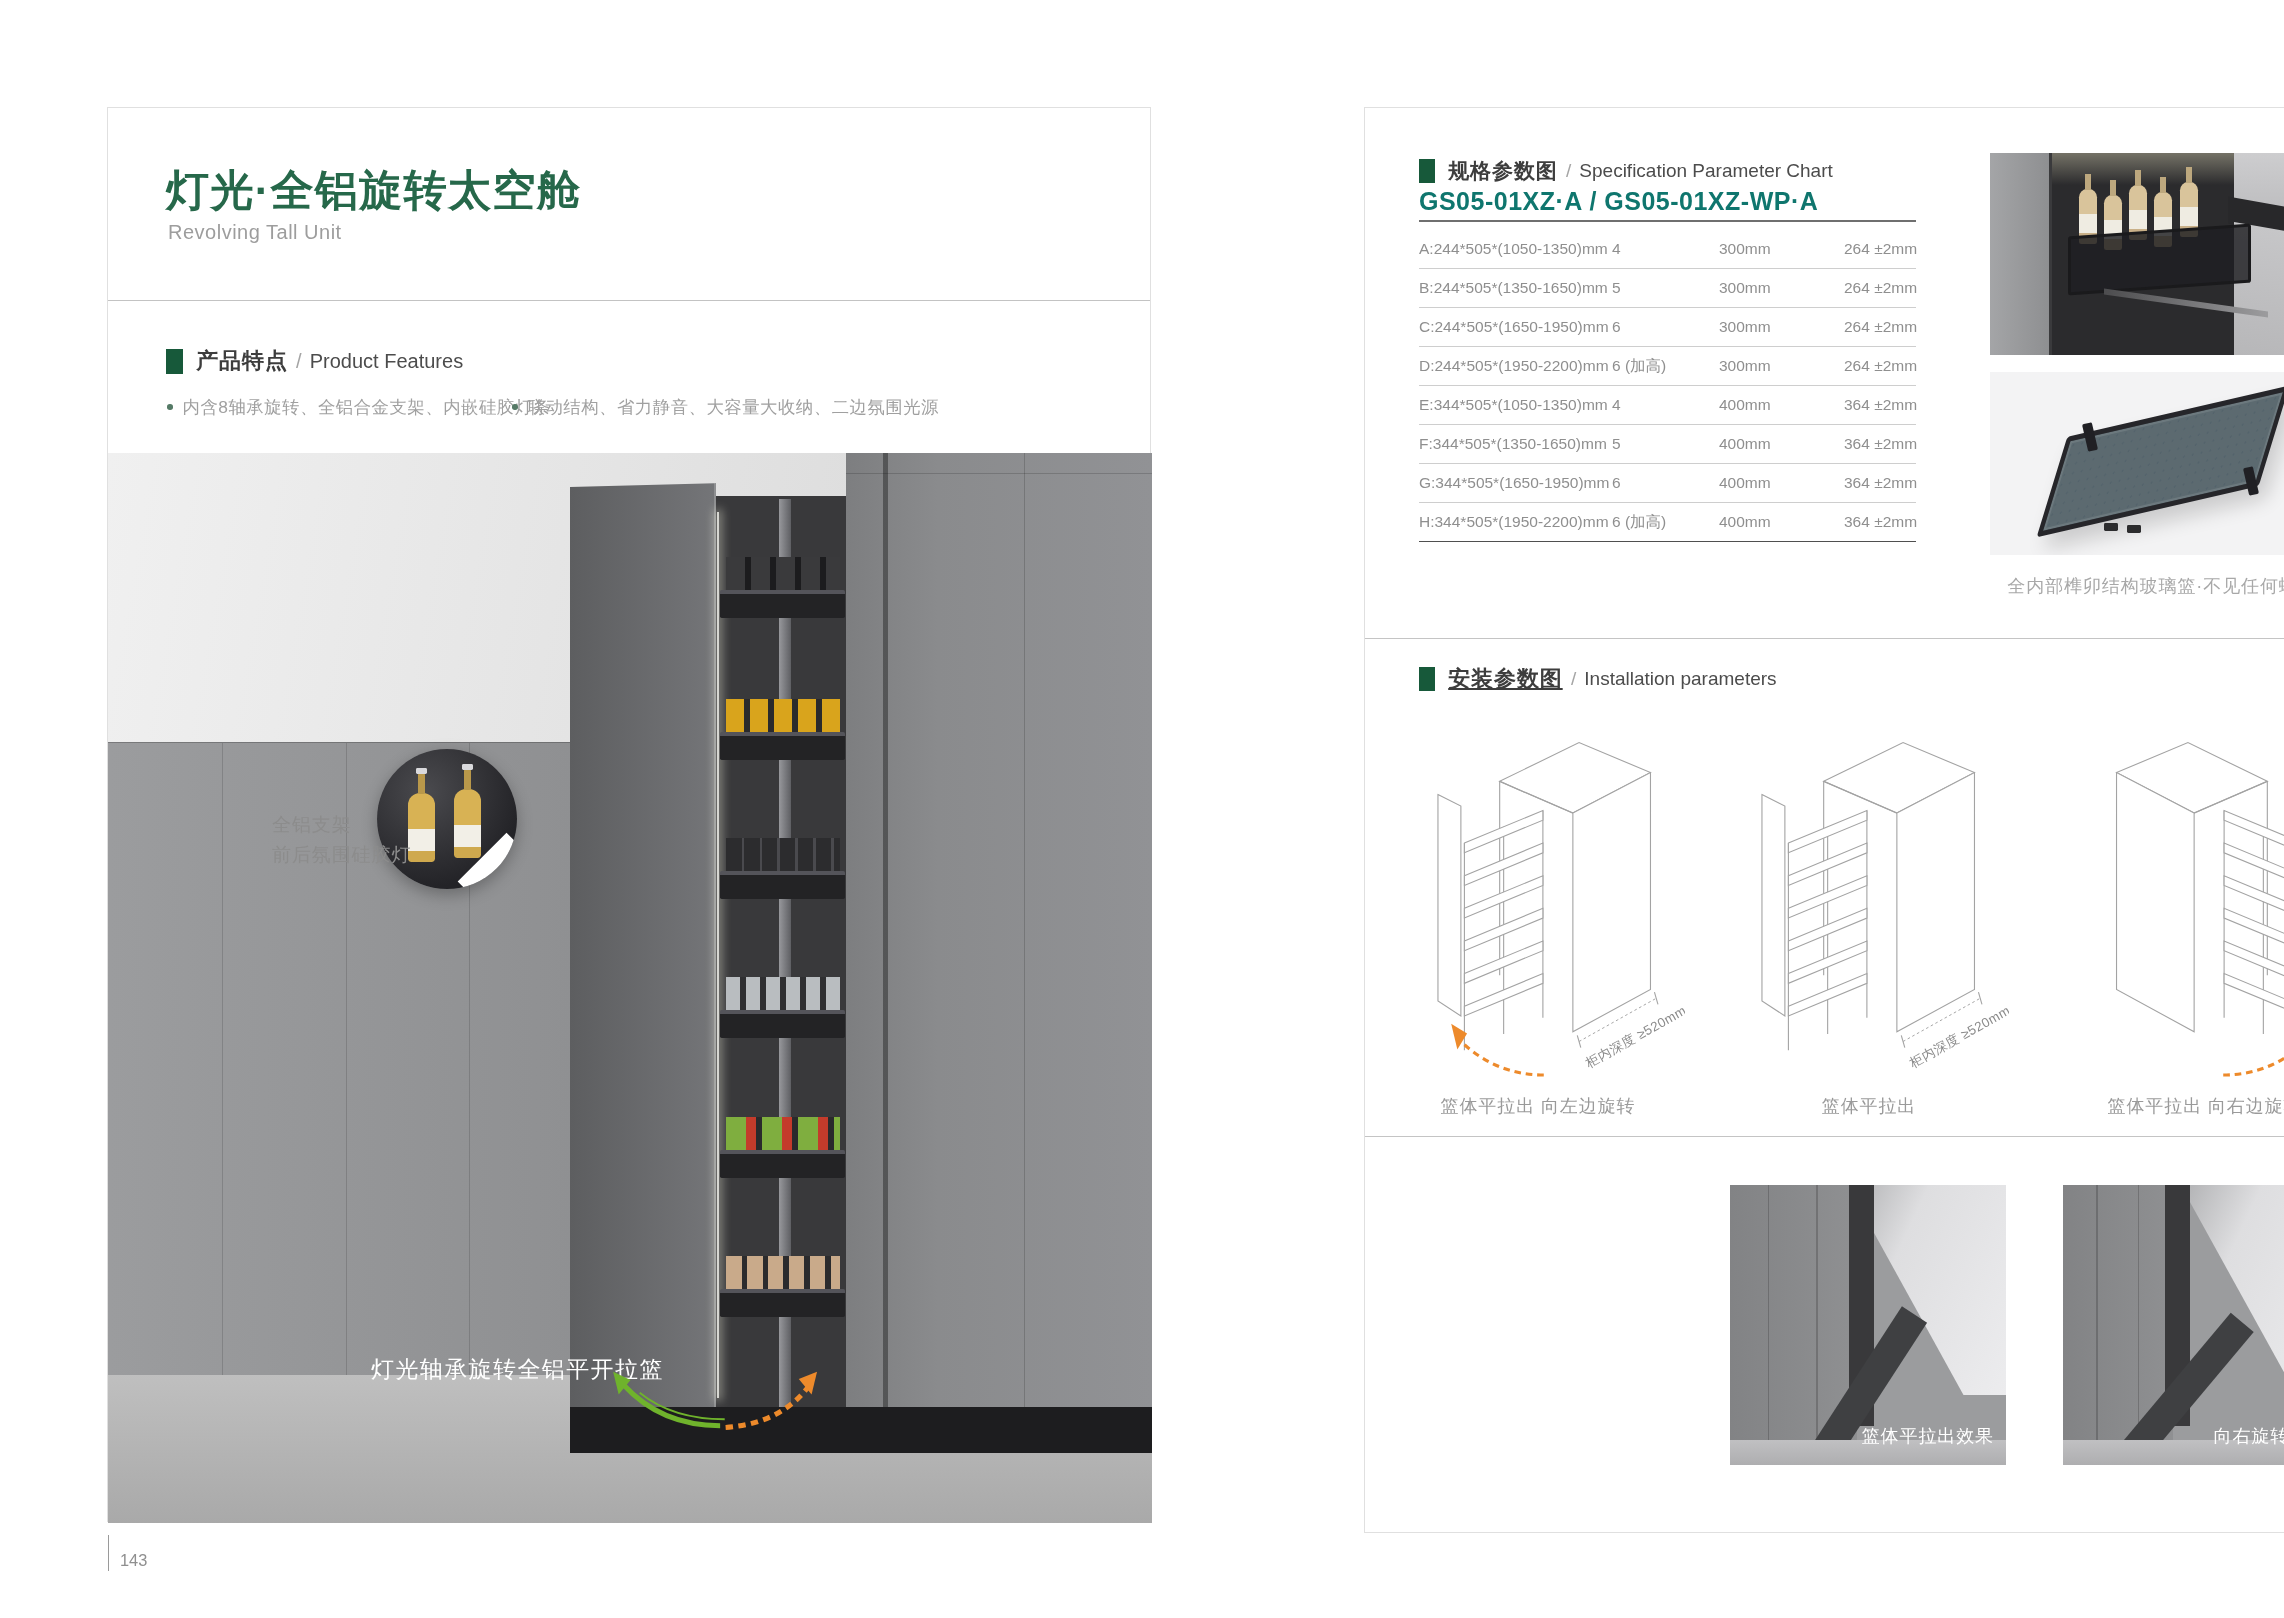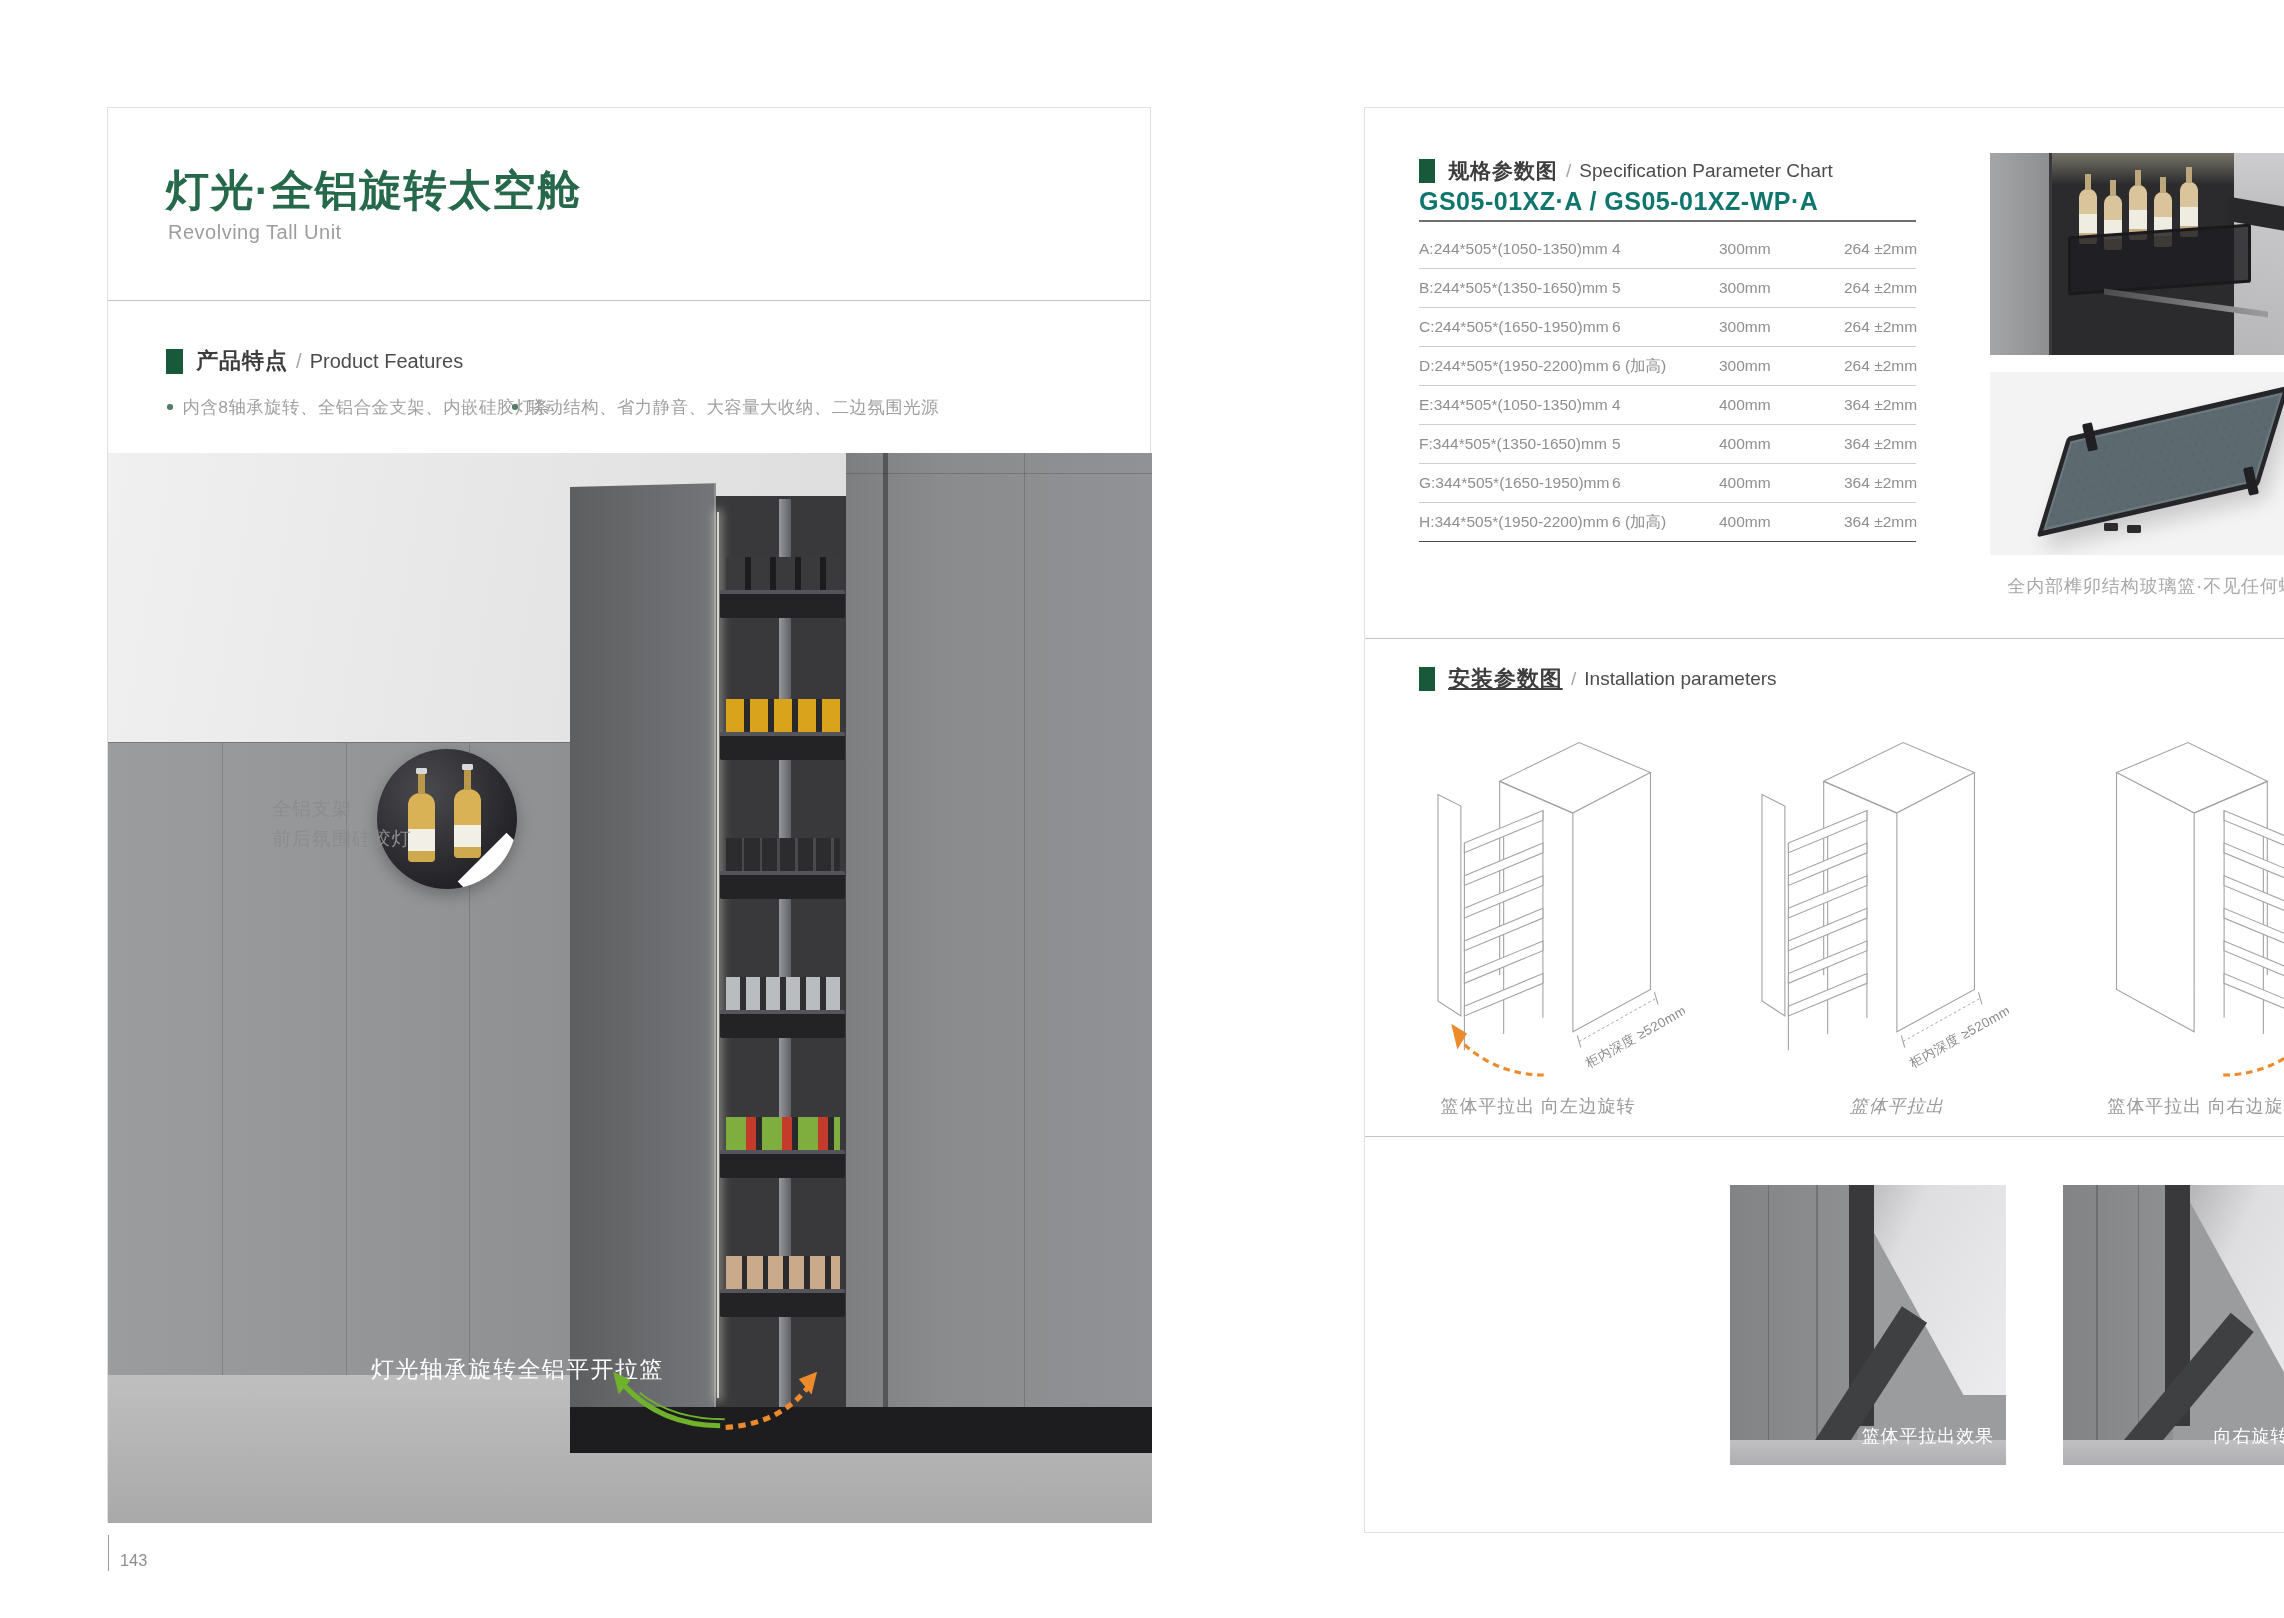--- a/index.html
+++ b/index.html
@@ -58,21 +58,21 @@
           overflow:hidden; box-shadow:0 5.5px 15.5px rgba(0,0,0,.28); }
   #hero .wedge { position:absolute; right:-24px; bottom:-26.5px; width:69px; height:69px; background:#ffffff;
           transform:rotate(45deg); }
   .bottle { position:absolute; width:26.5px; height:69px; border-radius:12px 12px 3.7px 3.7px;
           background:linear-gradient(180deg,#d8b254 0%,#d8b254 52%,#f2efe7 52%,#f2efe7 84%,#cfa94e 84%); }
   .bottle::before { content:""; position:absolute; left:9.6px; top:-20px; width:7.3px; height:21px;
           background:#b9984a; border-radius:1.8px; }
   .bottle::after { content:""; position:absolute; left:7.8px; top:-25px; width:11px; height:5.5px;
           background:#d9d9dc; border-radius:1.4px; }
 
-  #hero .callout-text { position:absolute; left:164px; top:341px; font-size:19px; color:#8c8c8c;
+  #hero .callout-text { position:absolute; left:164px; top:357px; font-size:19px; color:#8c8c8c;
           line-height:30px; letter-spacing:0.9px; }
   #hero .hero-label { position:absolute; left:263px; top:901px; font-size:23px; color:#ffffff; letter-spacing:1.4px; }
   #hero .arrows { position:absolute; left:475px; top:914px; }
 
   
   .model-line { position:absolute; left:54px; top:79px; font-size:25px; font-weight:600; color:#0f766e; letter-spacing:0.5px; }
   .model-rule { position:absolute; left:54px; top:112px; width:497px; height:1.8px; background:#6f6f6f; }
 
   #spec-table { position:absolute; left:54px; top:122px; width:497px; }
   #spec-table .thead { display:flex; height:49px; border-bottom:0.9px solid #b5b5b5; }
@@ -414,21 +414,21 @@
             <polygon class="face" points="70,616 248,542 248,564 70,638"></polygon>
             <polygon class="face" points="70,690 248,616 248,638 70,712"></polygon>
           </g>
         </g>
         <path class="oarc" d="M 310,846 Q 420,846 502,766"></path>
         <polygon class="ohead" points="520,730 484,752 506,788"></polygon>
       </svg>
     </div>
 
     <div class="dgm-label" style="left:173px;">篮体平拉出 向左边旋转</div>
-    <div class="dgm-label" style="left:532px;font-style:italic;">篮体平拉出</div>
+    <div class="dgm-label" style="left:504px;">篮体平拉出</div>
     <div class="dgm-label" style="left:840px;">篮体平拉出 向右边旋转</div>
 
     <div class="rule" style="top:1028px; background:#c4c4c4;"></div>
 
     <div class="fx-photo" id="fx-b" style="left:365px;">
       <div class="wallTR"></div>
       <div class="cabL">
           <span class="s1"></span>
           <span class="s2"></span>
         </div>

